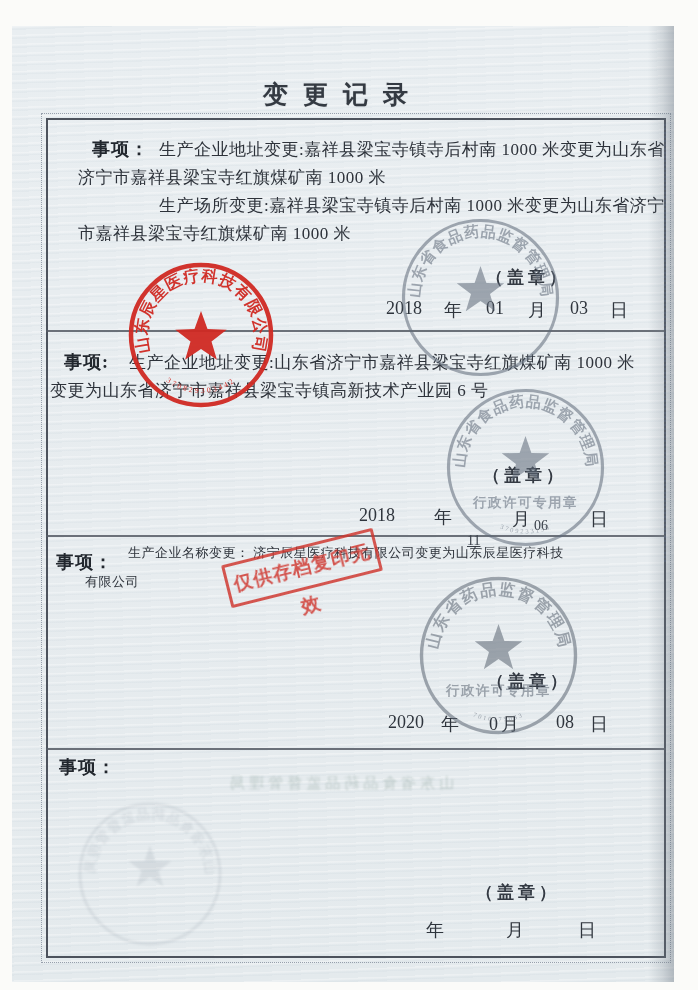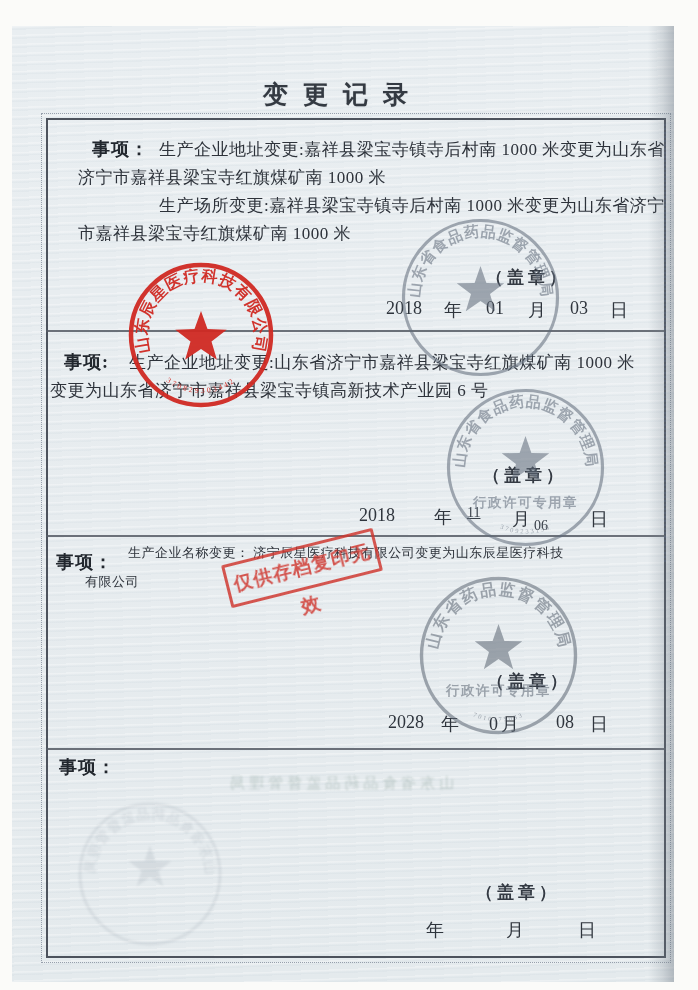--- a/index.html
+++ b/index.html
@@ -117,31 +117,31 @@
     <span class="dt" style="left:598px;top:272px;">日</span>
   </div>
 
   <div class="sec-text s2">
     <span class="shixiang tight">事项:</span><span>生产企业地址变更:山东省济宁市嘉祥县梁宝寺红旗煤矿南 1000 米变更为山东省济宁市嘉祥县梁宝寺镇高新技术产业园 6 号</span>
   </div>
   <div class="gz gz2">（盖章）</div>
   <div class="dtrow">
     <span class="dt" style="left:347px;top:479px;">2018</span>
     <span class="dt" style="left:422px;top:479px;">年</span>
-    <span class="dt small" style="left:455px;top:479px;text-decoration:underline;">11</span>
+    <span class="dt small" style="left:455px;top:507px;text-decoration:underline;">11</span>
     <span class="dt" style="left:500px;top:481px;">月</span>
     <span class="dt small" style="left:522px;top:492px;">06</span>
     <span class="dt" style="left:578px;top:481px;">日</span>
   </div>
 
   <div class="s3-label">事项：</div>
   <div class="s3-text">生产企业名称变更： 济宁辰星医疗科技有限公司变更为山东辰星医疗科技有限公司</div>
   <div class="gz gz3">（盖章）</div>
   <div class="dtrow">
-    <span class="dt" style="left:376px;top:686px;">2028</span>
+    <span class="dt" style="left:376px;top:686px;">2020</span>
     <span class="dt" style="left:429px;top:686px;">年</span>
     <span class="dt" style="left:477px;top:688px;">0</span>
     <span class="dt" style="left:489px;top:686px;">月</span>
     <span class="dt" style="left:544px;top:686px;">08</span>
     <span class="dt" style="left:578px;top:686px;">日</span>
   </div>
 
   <div class="s4-label">事项：</div>
   <div class="ghost-row">山东省食品药品监督管理局</div>
   <div class="gz gz4">（盖章）</div>

